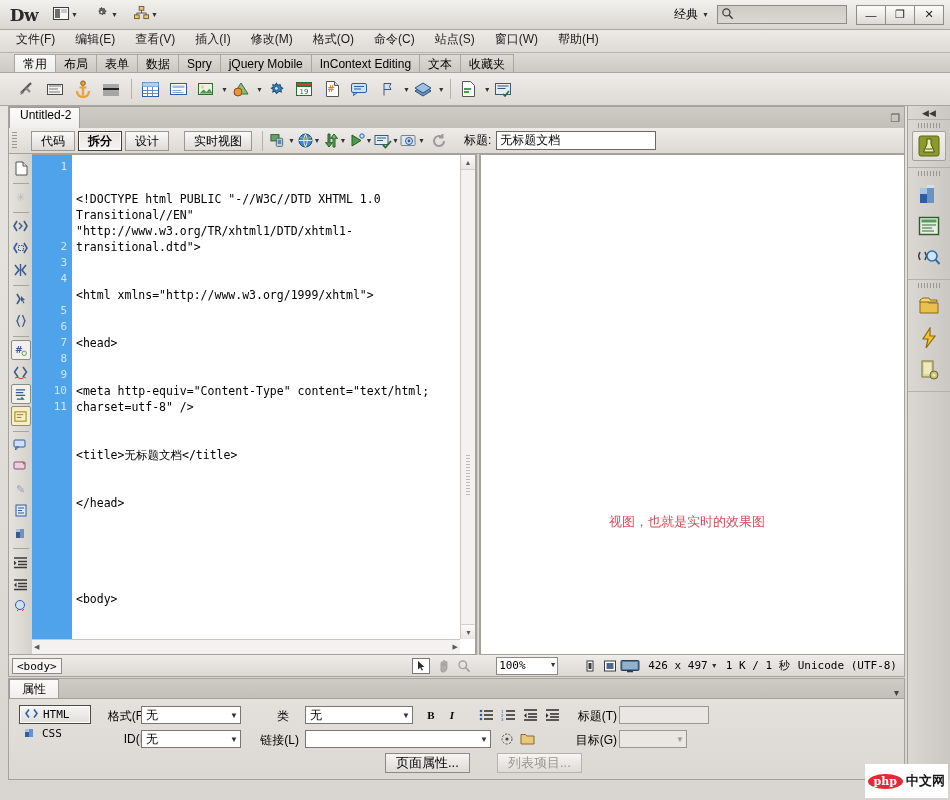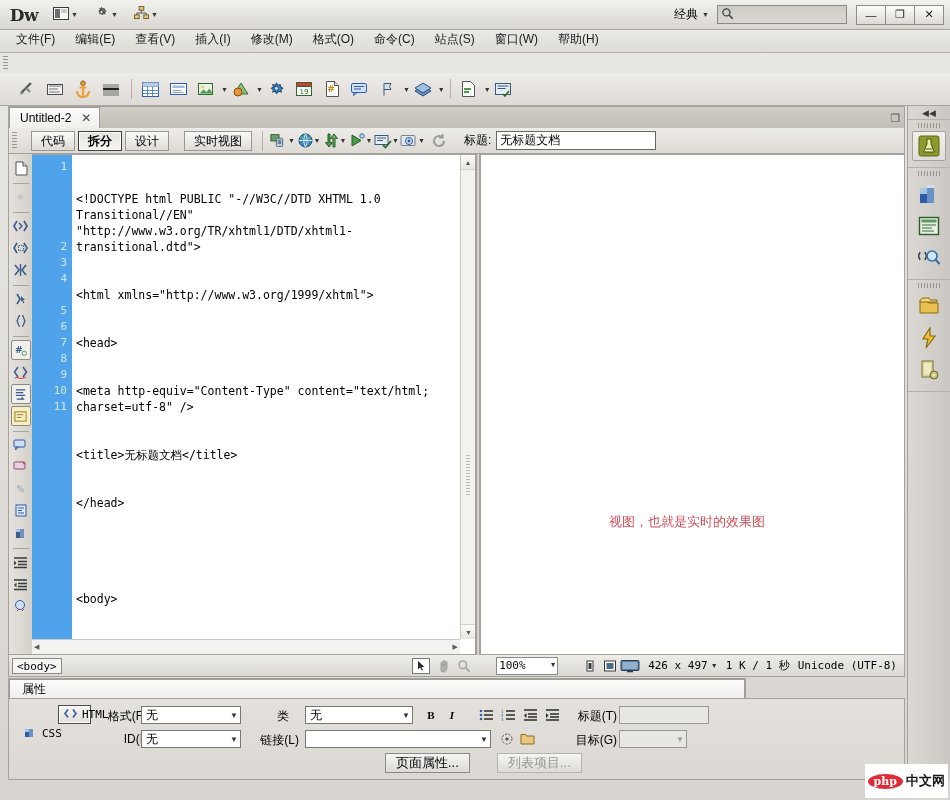--- a/index.html
+++ b/index.html
@@ -118,20 +118,21 @@
     background: linear-gradient(#cfccc6, #c2beb8);
     border: 1px solid #a5a29c; border-bottom: none;
     display: flex; align-items: flex-end;
   }
   .doctab {
     height: 21px; padding: 0 8px 0 10px;
     display: flex; align-items: center; gap: 10px;
     background: linear-gradient(#fcfbfa, #f1efec);
     border: 1px solid #9f9c96; border-bottom: none;
     font-size: 12px;
+    flex-direction: column;
   }
   .tabclose { font-size: 12px; color: #444; }
   .tabright {
     margin-left: auto; margin-right: 4px; margin-bottom: 3px;
     font-size: 11px; color: #555;
   }
 
   
   .doctoolbar {
     position: absolute; left: 8px; top: 128px; width: 897px; height: 26px;
@@ -278,24 +279,24 @@
     margin-left: 8px; white-space: nowrap;
   }
   .sb-btn-win {
     width: 18px; height: 16px; border: 1px solid #7a7772;
     background: #fff; display: inline-flex;
     align-items: center; justify-content: center; margin-right: 4px;
   }
 
   
   .propbar {
-    position: absolute; left: 8px; top: 678px; width: 738px; height: 20px;
+    position: absolute; left: 8px; top: 678px; width: 897px; height: 20px;
     background: linear-gradient(#cfccc6, #c2beb8);
     border: 1px solid #a5a29c; border-bottom: none;
-    display: flex;  flex-direction: column;
+    display: flex; align-items: flex-end;
   }
   .proptab {
     height: 19px; padding: 0 12px; line-height: 18px; font-size: 12px;
     background: linear-gradient(#fcfbfa, #f1efec);
     border: 1px solid #9f9c96; border-bottom: none;
   }
   .prop-collapse { margin-left: auto; margin-right: 5px; font-size: 10px; color: #444; }
   .proppanel {
     position: absolute; left: 8px; top: 698px; width: 897px; height: 82px;
     background: linear-gradient(#e4e1dc, #dbd8d3);
@@ -306,21 +307,20 @@
   }
   .pp-mode {
     height: 19px; display: flex; align-items: center; gap: 5px;
     padding: 0 5px; font-size: 11px;
     font-family: "DejaVu Sans Mono", monospace;
   }
   .pp-mode.sel {
     border: 1px solid #4d4a45;
     background: linear-gradient(#f6f5f3, #e2dfda);
     box-shadow: inset 0 0 0 1px #fff;
-    margin-left: 39px;
   }
   .pp-label { font-size: 12px; text-align: right; }
   .pp-combo {
     border: 1px solid #7a7772; background: #fff;
     height: 18px; display: flex; align-items: center;
     justify-content: space-between; padding: 0 2px 0 4px; font-size: 12px;
   }
   .pp-combo .cv { overflow: hidden; white-space: nowrap; }
   .pp-combo .ar { font-size: 8px; color: #333; }
   .pp-input {
@@ -448,20 +448,31 @@
     <div class="menu-item">插入(I)</div>
     <div class="menu-item">修改(M)</div>
     <div class="menu-item">格式(O)</div>
     <div class="menu-item">命令(C)</div>
     <div class="menu-item">站点(S)</div>
     <div class="menu-item">窗口(W)</div>
     <div class="menu-item">帮助(H)</div>
   </div>
 
   <div class="grip"></div>
+  <div class="inserttabs">
+    <div class="ins-tab active">常用</div>
+    <div class="ins-tab">布局</div>
+    <div class="ins-tab">表单</div>
+    <div class="ins-tab">数据</div>
+    <div class="ins-tab">Spry</div>
+    <div class="ins-tab">jQuery Mobile</div>
+    <div class="ins-tab">InContext Editing</div>
+    <div class="ins-tab">文本</div>
+    <div class="ins-tab">收藏夹</div>
+  </div>
 
   <div class="grip2"></div>
   <div class="insertbar">
 
     <div class="ins-ico">
       <svg width="20" height="18" viewBox="0 0 20 18">
         <path d="M4 13 L14 3" stroke="#5a5a5a" stroke-width="2.4" fill="none"></path>
         <path d="M9 8 L13 12" stroke="#8a8a8a" stroke-width="2.4" fill="none"></path>
         <path d="M3 15 l2-4 2 2z" fill="#777"></path>
       </svg>

